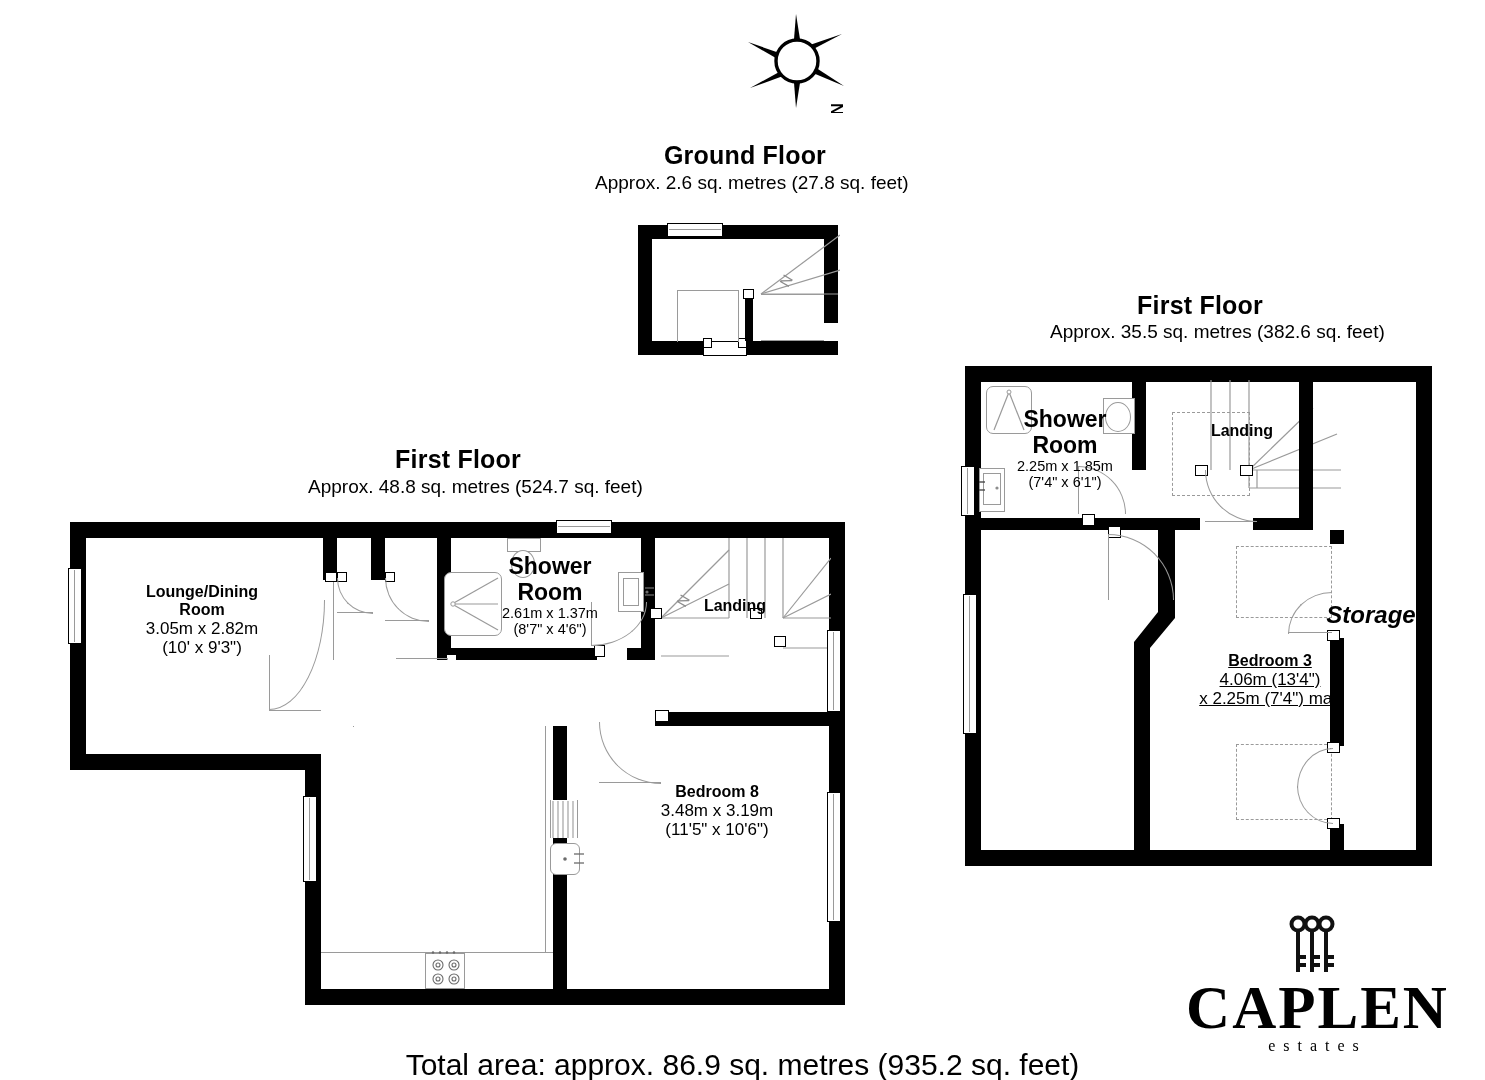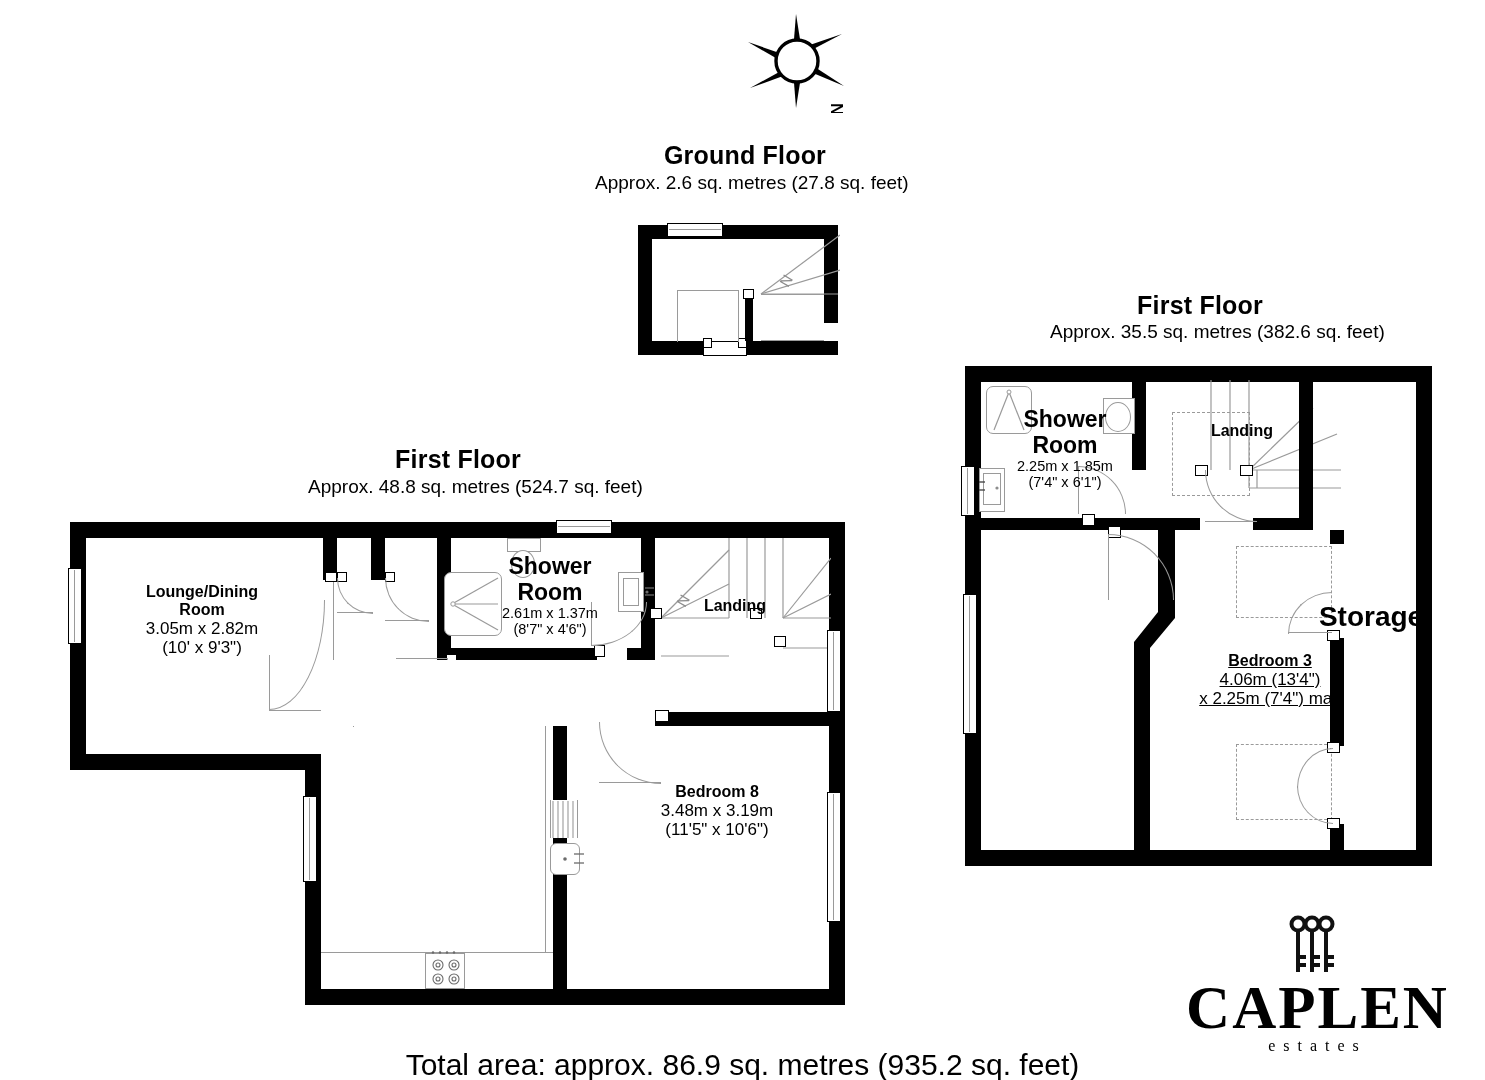--- a/index.html
+++ b/index.html
@@ -494,21 +494,21 @@
   </div>
 
 
   <div class="room-label" style="left:1160px; top:652px; width:220px;text-decoration:underline;">
     <span class="rname">Bedroom 3</span>
     <span class="rdim">4.06m (13'4")</span>
     <span class="rdim">x 2.25m (7'4") max</span>
   </div>
 
   <div class="room-label" style="left:1296px; top:601px; width:150px;">
-    <span class="rname" style="font-size:28px;">Storage</span>
+    <span class="rname" style="font-size:24px;font-style:italic;">Storage</span>
   </div>
 
   <div class="total-area">Total area: approx. 86.9 sq. metres (935.2 sq. feet)</div>
 
   <div class="logo">
     <div class="logo-keys">
       <svg viewBox="0 0 62 60" width="62" height="60" aria-hidden="true">
         <g fill="none" stroke="#111" stroke-width="4">
           <circle cx="10" cy="9" r="6.5"></circle>
           <circle cx="24" cy="9" r="6.5"></circle>

